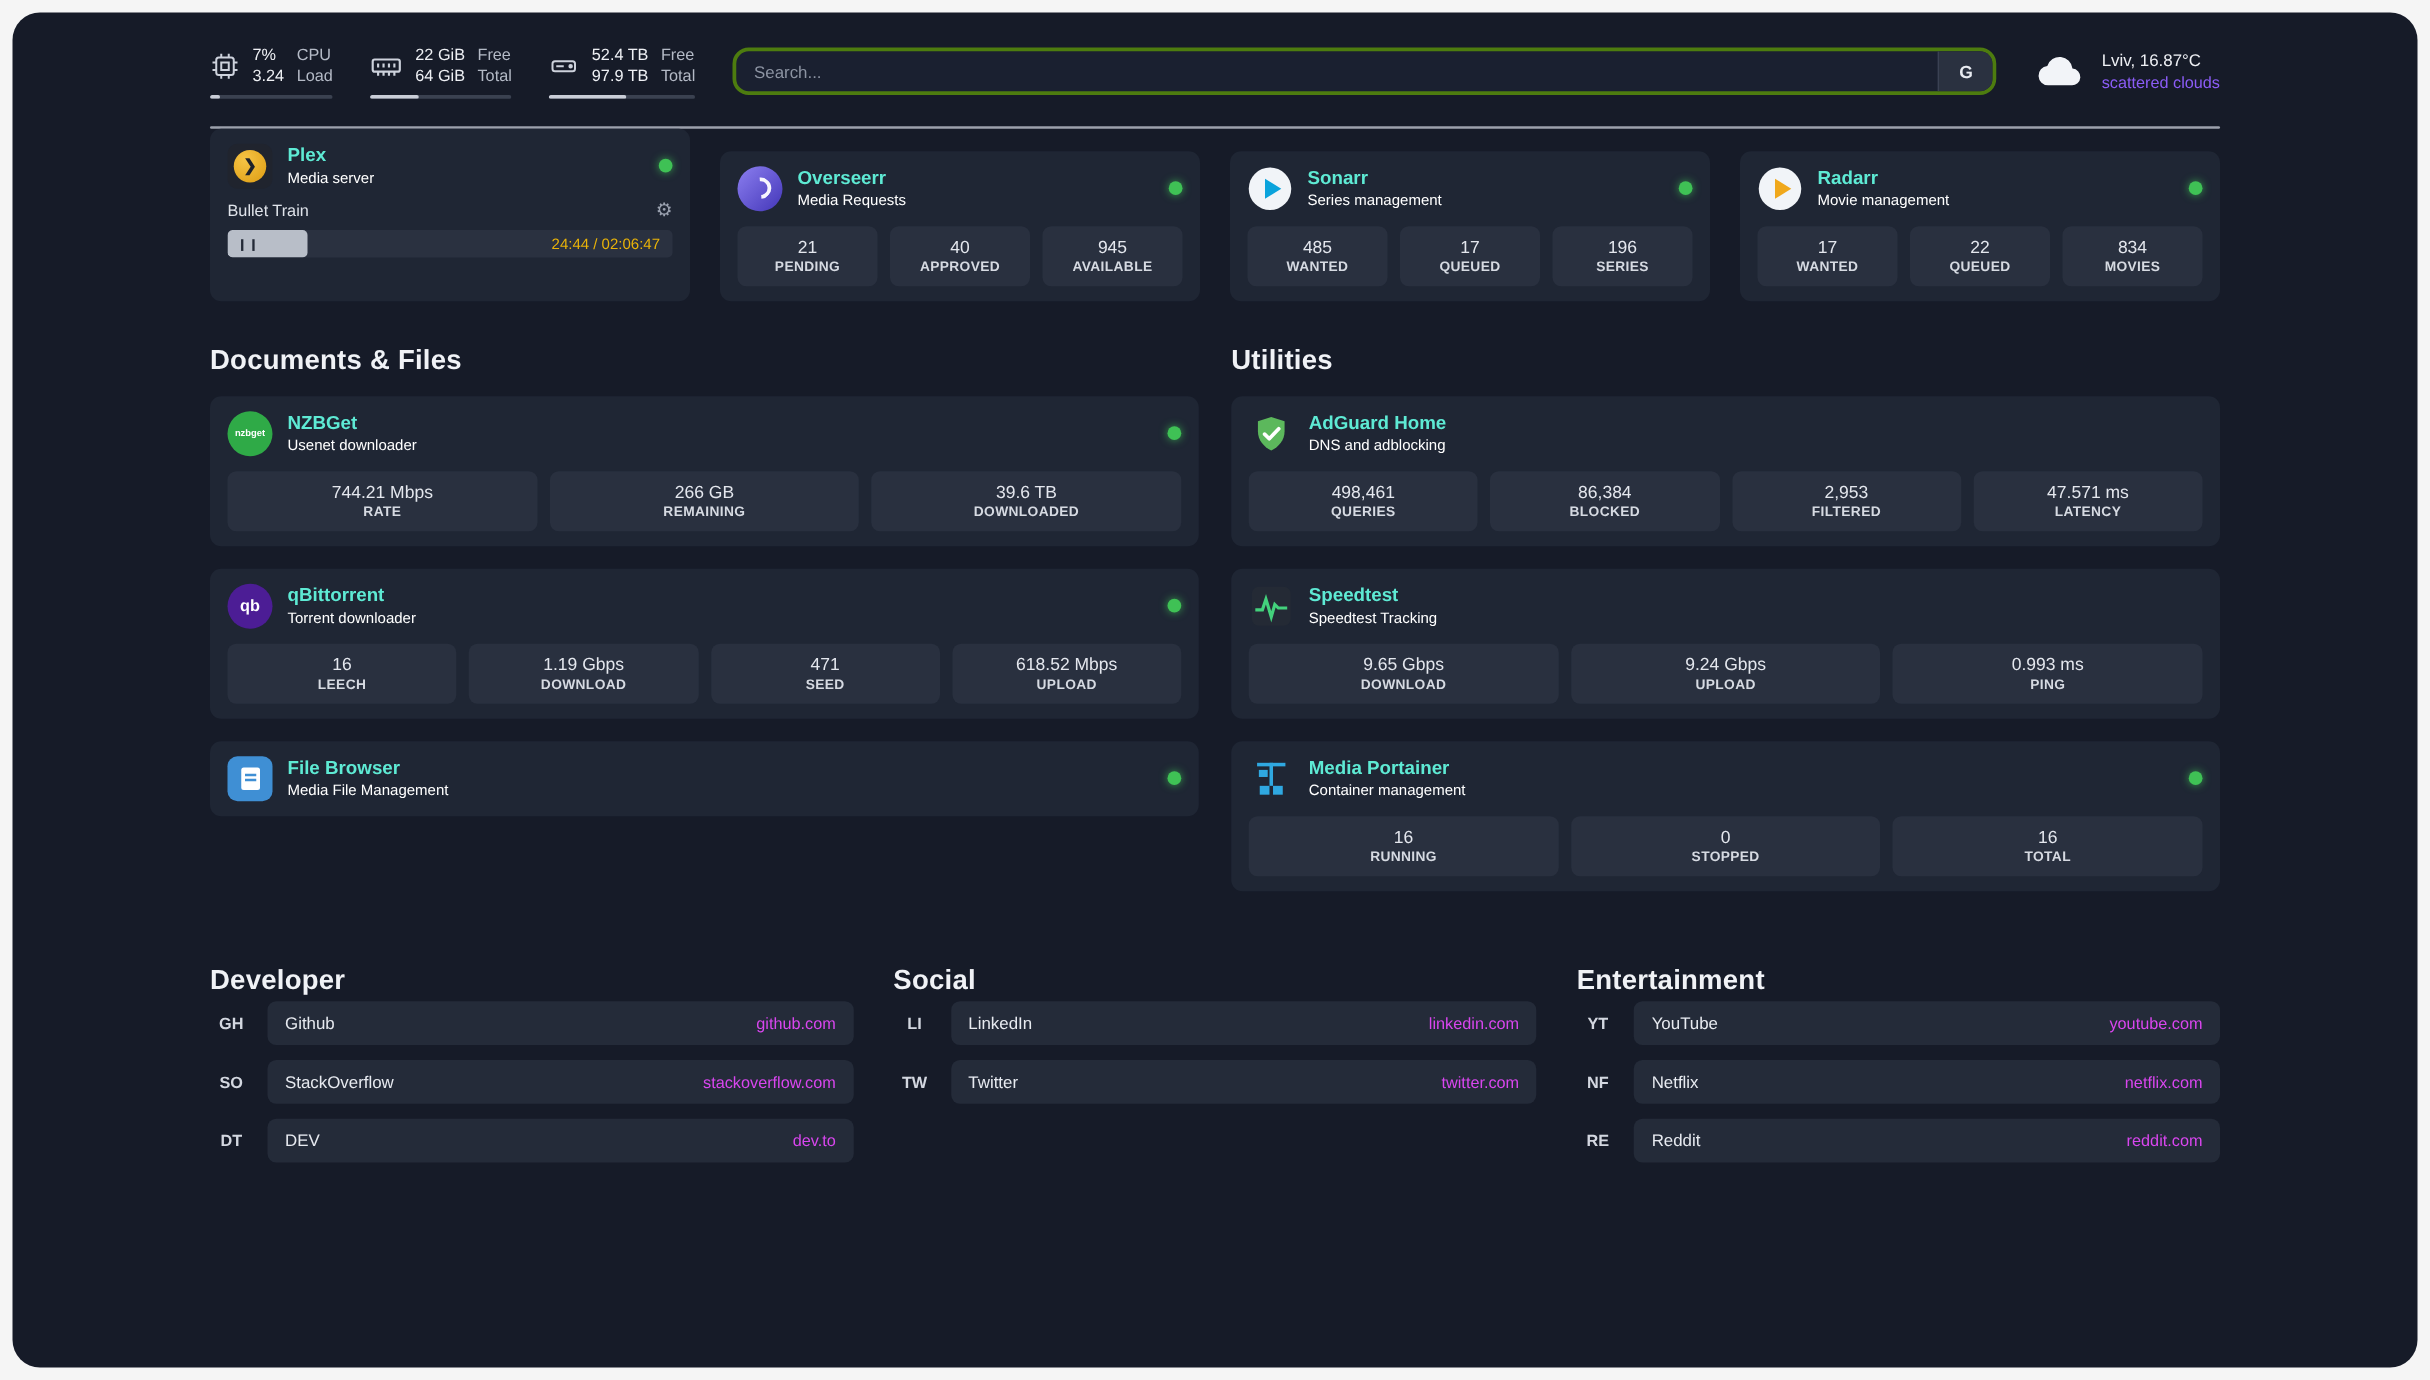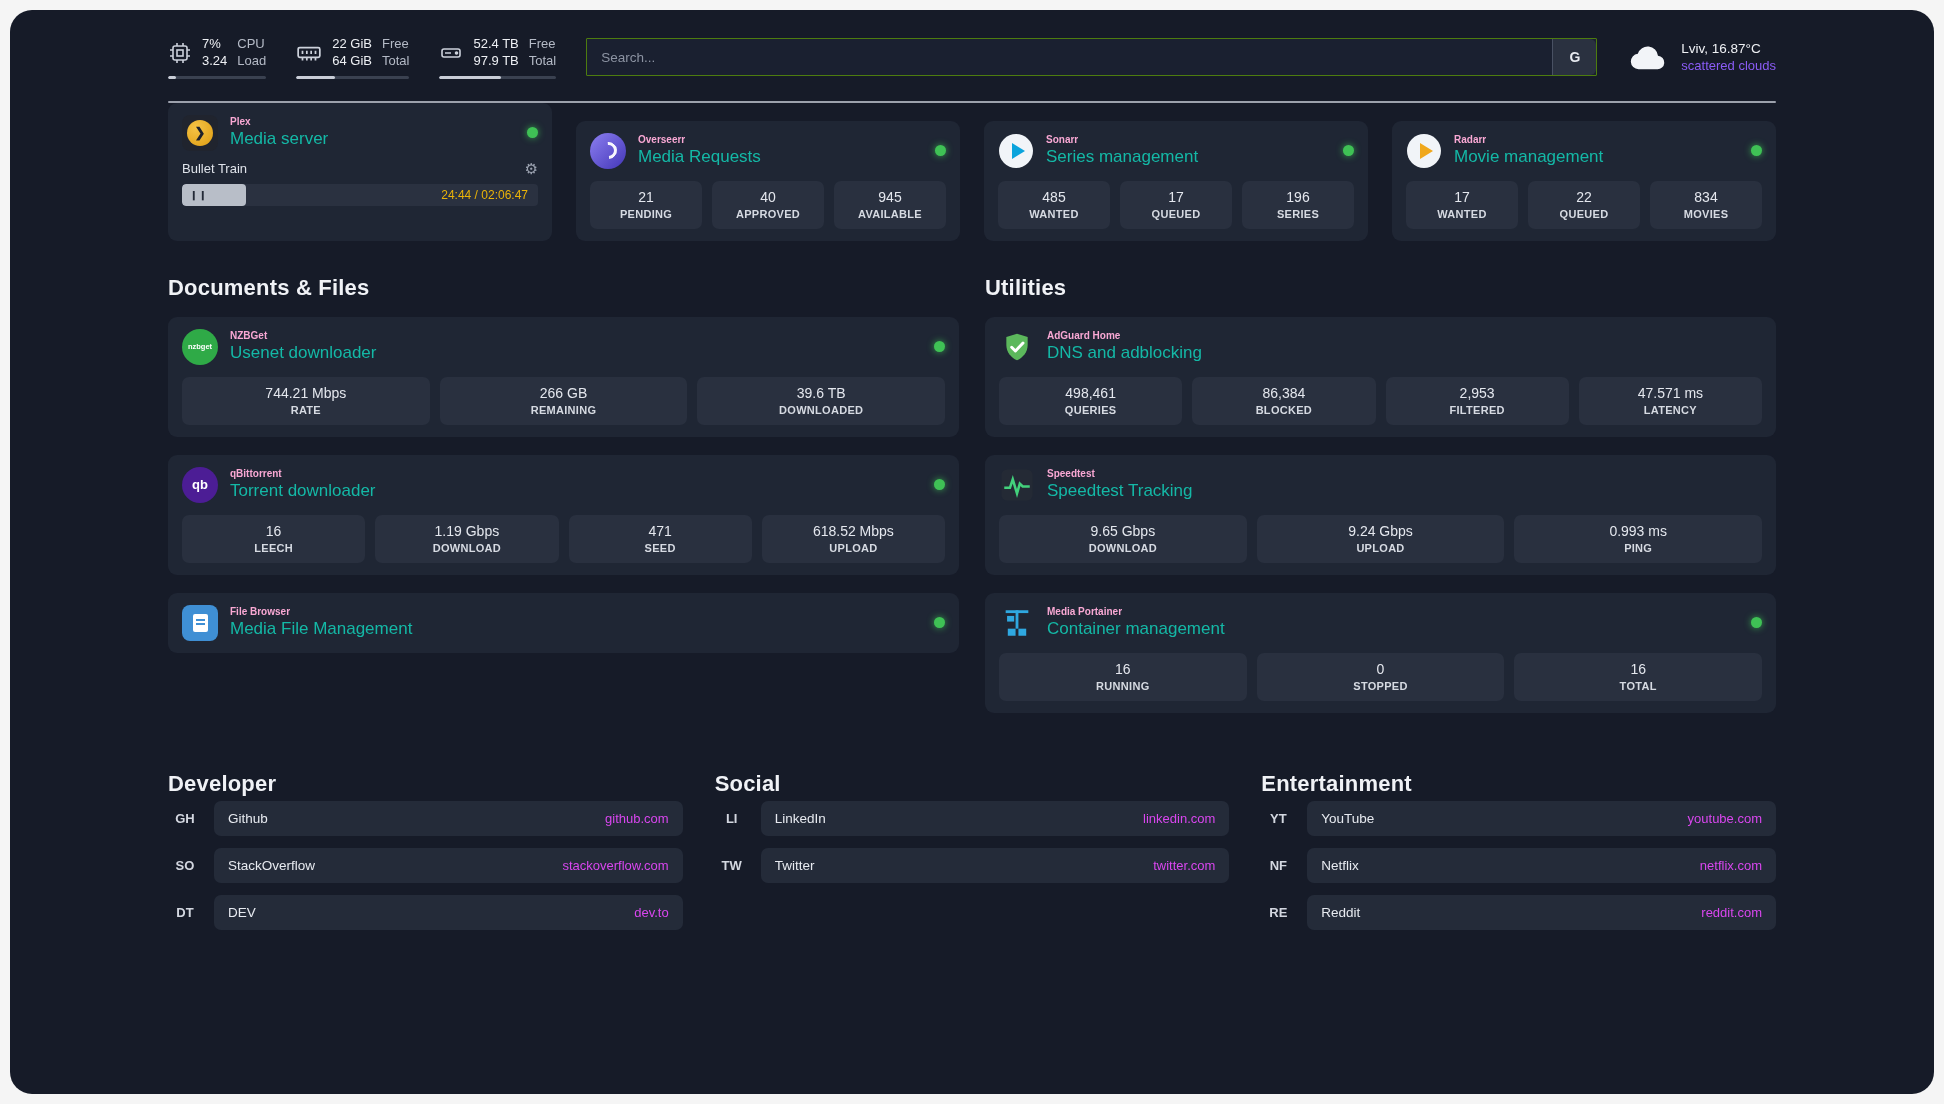--- a/index.html
+++ b/index.html
@@ -15,22 +15,22 @@
   .sysstats { display:flex; gap:30px; }
   .stat { display:flex; flex-direction:column; gap:6px; min-width:96px; }
   .stat-row { display:flex; align-items:center; gap:10px; }
   .sicon { color:#cdd2dc; display:flex; align-items:center; }
   .vals,.labs { display:flex; flex-direction:column; font-size:13px; line-height:1.3; }
   .vals { color:#eef0f4; }
   .labs { color:#b4bac6; }
   .mini-track { height:3px; width:100%; background:#3a4150; border-radius:2px; overflow:hidden; }
   .mini-fill { height:100%; background:#c9cdd7; border-radius:2px; }
 
-  .search { flex:1; display:flex; align-items:center; height:38px; border:1px solid #4d7c0f;
-    border-radius:1px; background:#1a2030; overflow:hidden; }
+  .search { flex:1; display:flex; align-items:center; height:38px; border:3px solid #4d7c0f;
+    border-radius:13px; background:#1a2030; overflow:hidden; }
   .search input { flex:1; height:100%; background:transparent; border:none; outline:none;
     color:#e2e6ed; font-size:13.5px; padding:0 14px; font-family:"Liberation Sans", sans-serif; }
   .search input::placeholder { color:#8c93a2; }
   .g-btn { width:44px; height:100%; border:none; border-left:1px solid #495163; background:#2a3140;
     color:#e8ebf1; font-size:14px; font-weight:600; cursor:pointer; display:flex; align-items:center;
     justify-content:center; font-family:"Liberation Sans", sans-serif; border-radius:0 6px 6px 0; }
 
   .weather { display:flex; align-items:center; gap:12px; cursor:pointer; }
   .weather .w1 { font-size:13.5px; color:#eef0f4; }
   .weather .w2 { font-size:13px; color:#8b5cf6; margin-top:2px; }
@@ -42,22 +42,22 @@
   .media-title { margin:54px 0 16px; }
 
   .grid4 { display:grid; grid-template-columns:repeat(4,1fr); gap:24px; }
   .grid2 { display:grid; grid-template-columns:1fr 1fr; gap:26px; margin-top:34px; }
   .col .section-title { margin-bottom:16px; }
 
   .card { background:#1f2634; border-radius:9px; padding:12px 14px; cursor:pointer; }
   .card + .card { margin-top:18px; }
   .card-head { display:flex; align-items:center; gap:12px; }
   .titles { display:flex; flex-direction:column; }
-  .nm { font-size:10px; font-weight:700; color:#f9a8d4; }
-  .ds { font-size:17px; color:#14b8a6; margin-top:2px; }
+  .nm { font-size:15px; font-weight:700; color:#5eead4; }
+  .ds { font-size:12px; color:#ffffff; margin-top:2px; }
   .dot { width:11px; height:11px; border-radius:50%; background:#3fc155; margin-left:auto;
     box-shadow:0 0 7px rgba(63,193,85,.8); flex:0 0 11px; }
 
   .stats-row { display:flex; gap:10px; margin-top:12px; }
   .stat-box { flex:1; background:#29303f; border-radius:7px; text-align:center; padding:8px 4px 9px; }
   .sv { font-size:14px; color:#e4e7ee; white-space:nowrap; }
   .sl { font-size:11px; font-weight:700; color:#d6dae2; margin-top:3px; letter-spacing:.3px; }
 
   
   .appicon { width:36px; height:36px; flex:0 0 36px; display:flex; align-items:center; justify-content:center; }

